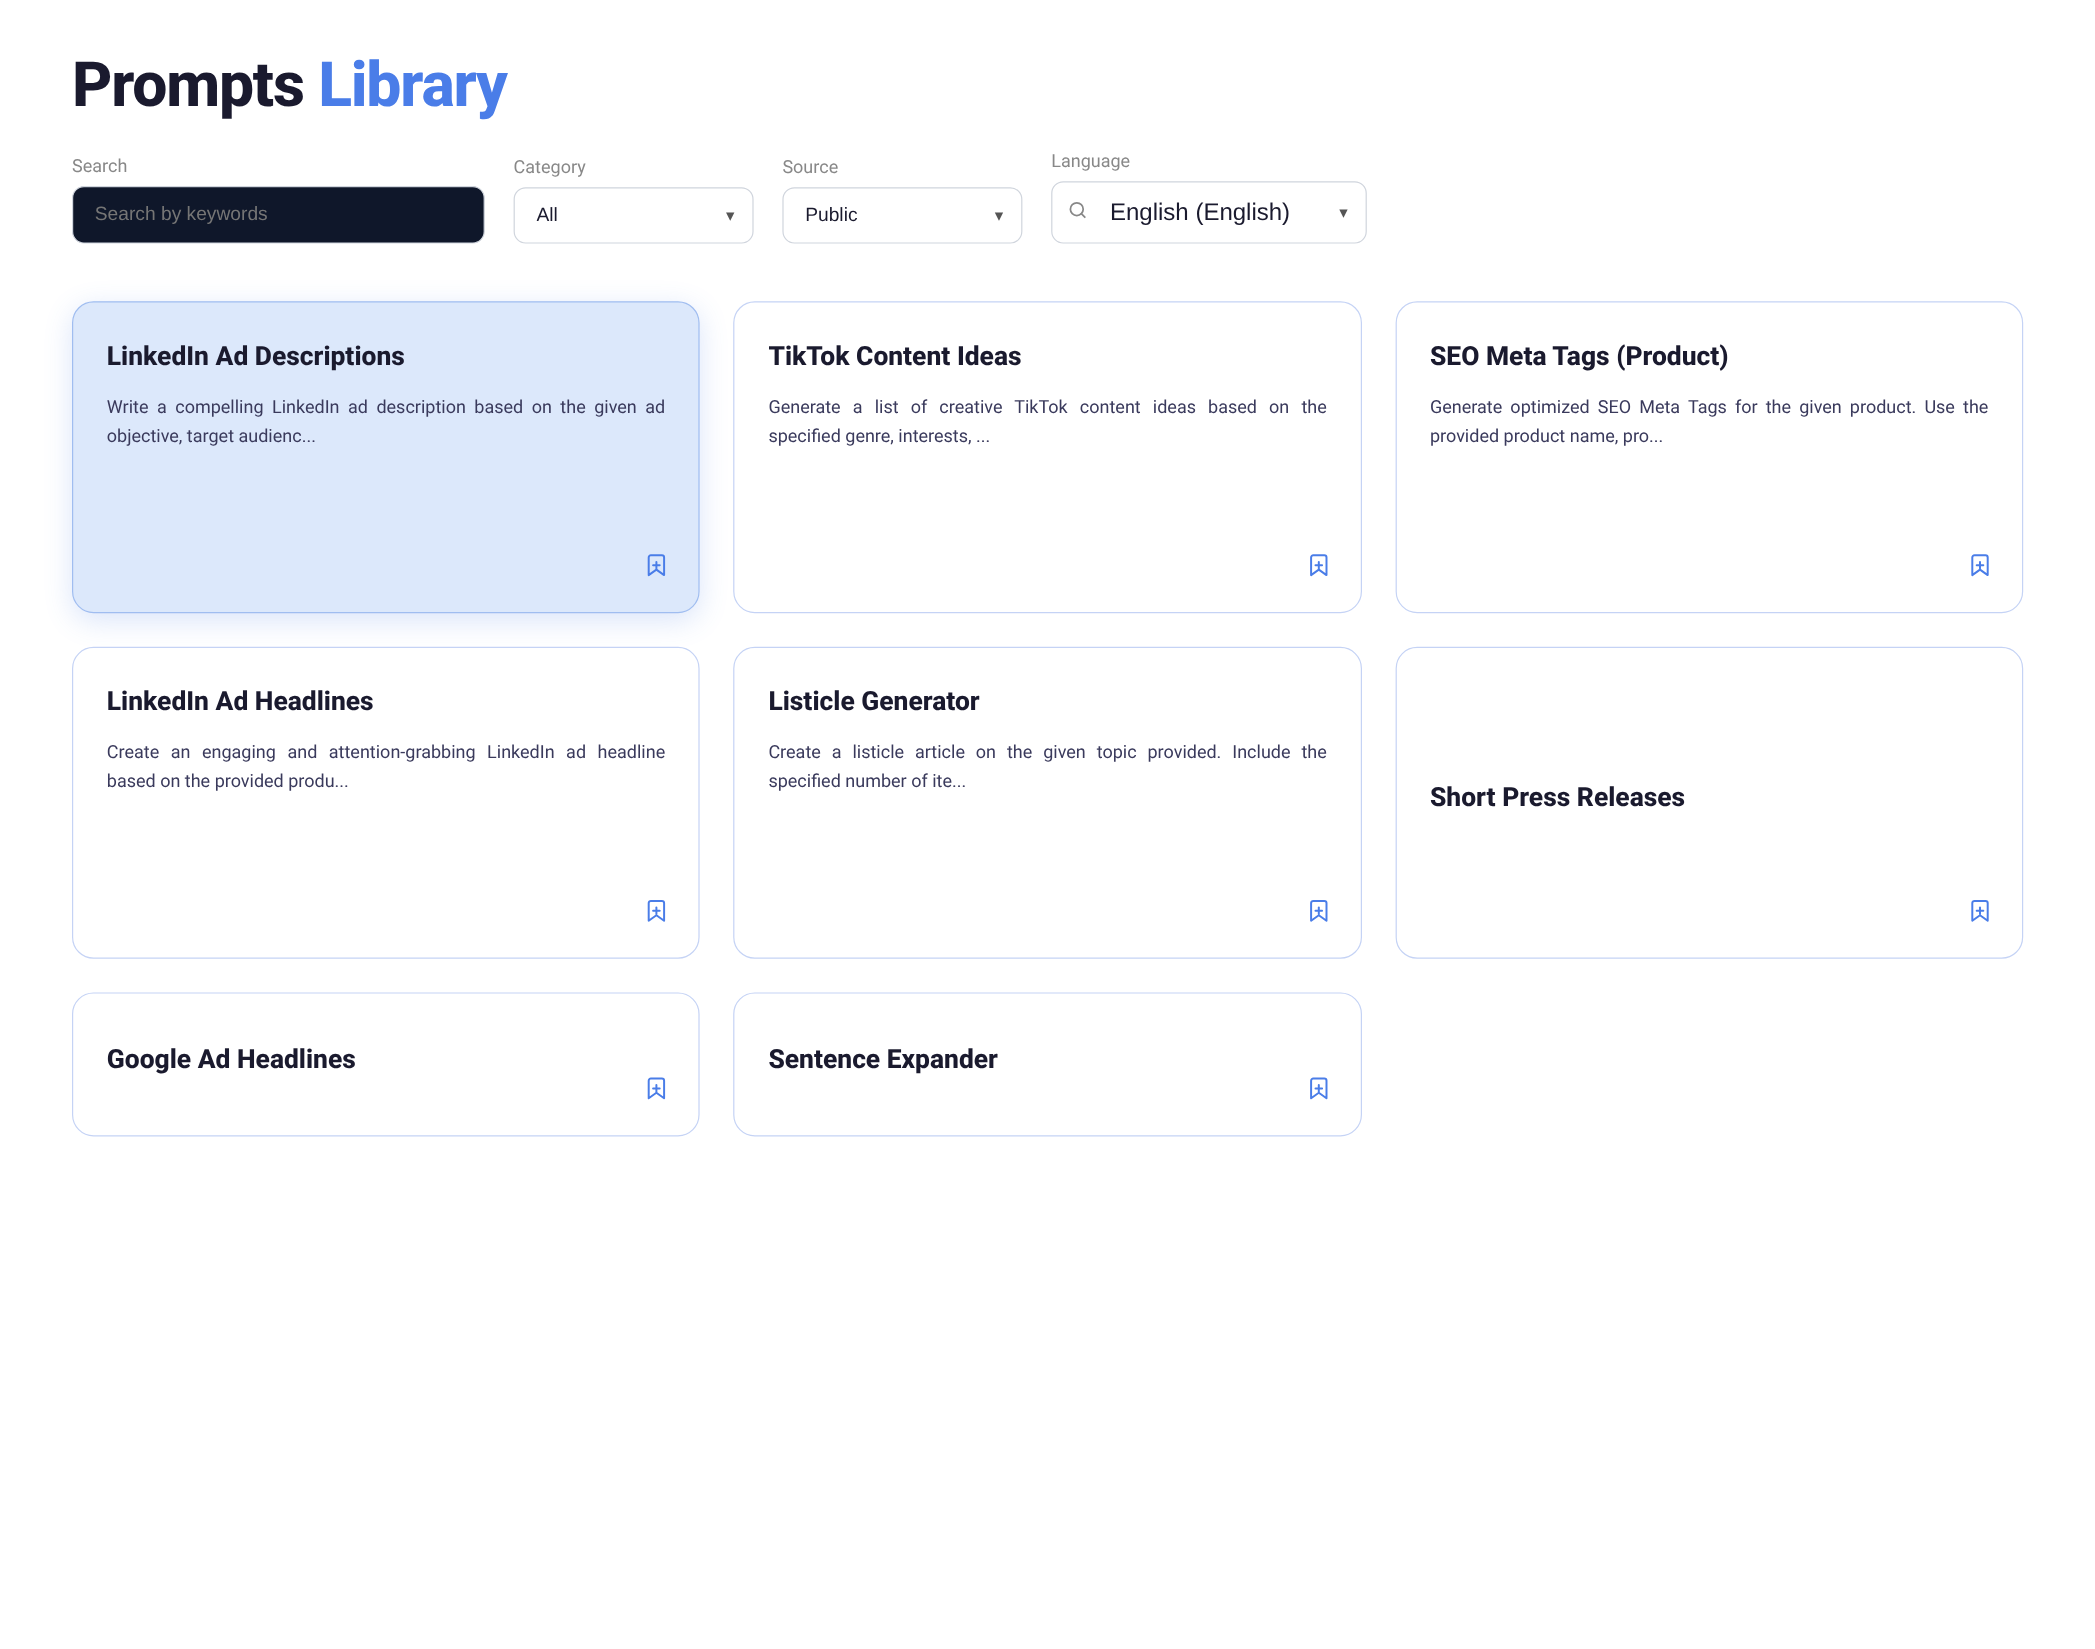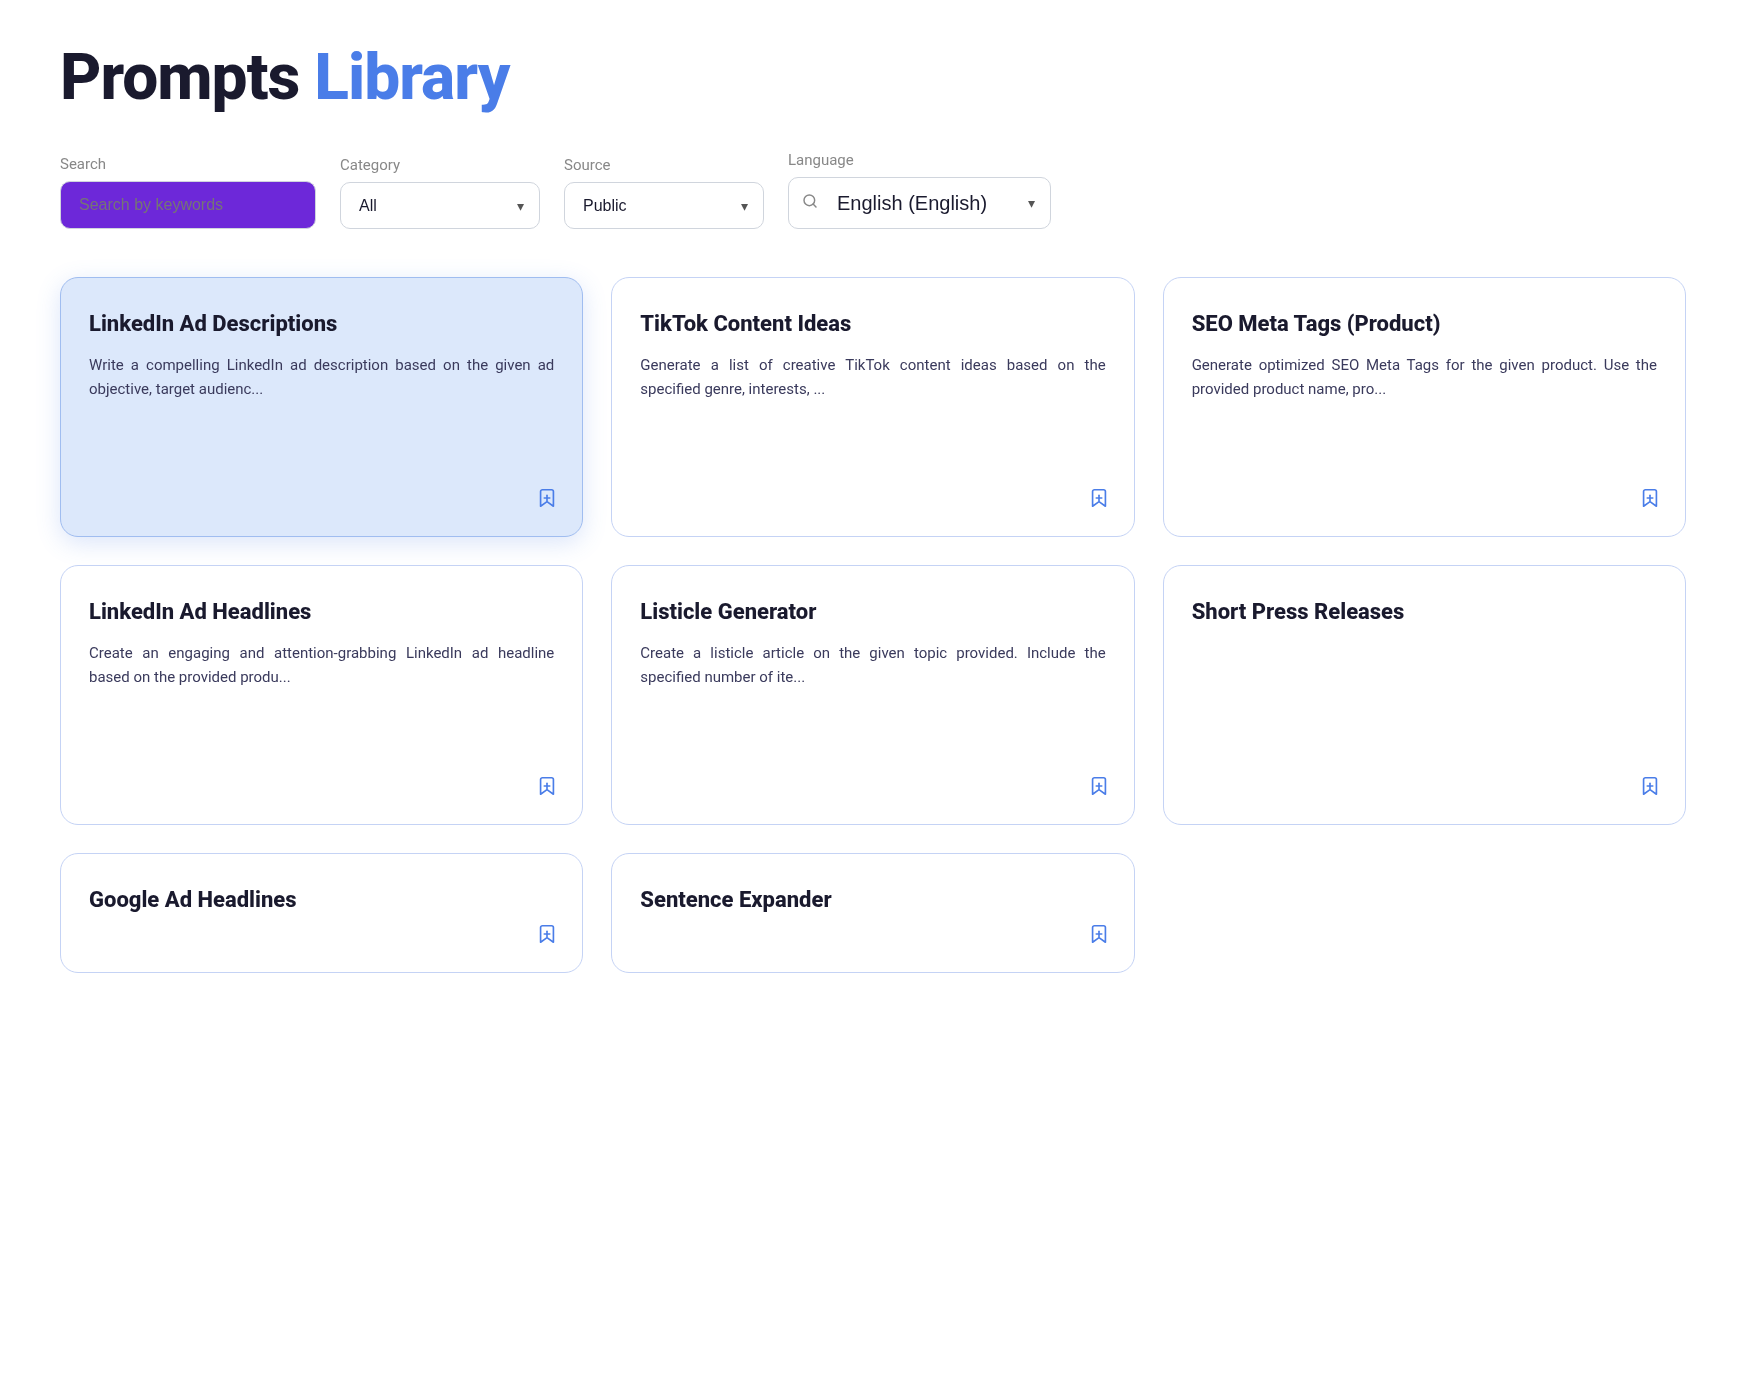--- a/index.html
+++ b/index.html
@@ -10,24 +10,24 @@
 
     body {
       font-family: -apple-system, BlinkMacSystemFont, 'Segoe UI', Roboto, sans-serif;
       background: #ffffff;
       padding: 40px 60px;
       width: 1746px;
       min-height: 1374px;
     }
 
     .page-title {
-      font-size: 64px;
+      font-size: 52px;
       font-weight: 800;
       color: #1a1a2e;
-      margin-bottom: 36px;
+      margin-bottom: 24px;
       letter-spacing: -1px;
     }
 
     .page-title .highlight {
       color: #4a7de8;
       font-weight: 800;
     }
 
     .filters-row {
       display: flex;
@@ -42,28 +42,28 @@
       gap: 8px;
     }
 
     .filter-label {
       font-size: 15px;
       color: #888;
       font-weight: 400;
     }
 
     .search-input {
-      width: 256px;
+      width: 344px;
       padding: 14px 18px;
       border: 1.5px solid #d0d5dd;
       border-radius: 10px;
       font-size: 16px;
       color: #aaa;
       outline: none;
-      background: #6d28d9;
+      background: #0f172a;
     }
 
     .select-wrapper {
       position: relative;
       display: flex;
       align-items: center;
     }
 
     .filter-select {
       appearance: none;
@@ -166,20 +166,21 @@
       position: absolute;
       bottom: 22px;
       right: 24px;
       color: #4a7de8;
       font-size: 22px;
       cursor: pointer;
     }
 
     .card-partial {
       min-height: 120px;
+      justify-content: center;
     }
   </style>
 </head>
 <body>
 
 <h1 class="page-title">
   <span>Prompts</span>
   <span class="highlight">Library</span>
 </h1>
 

